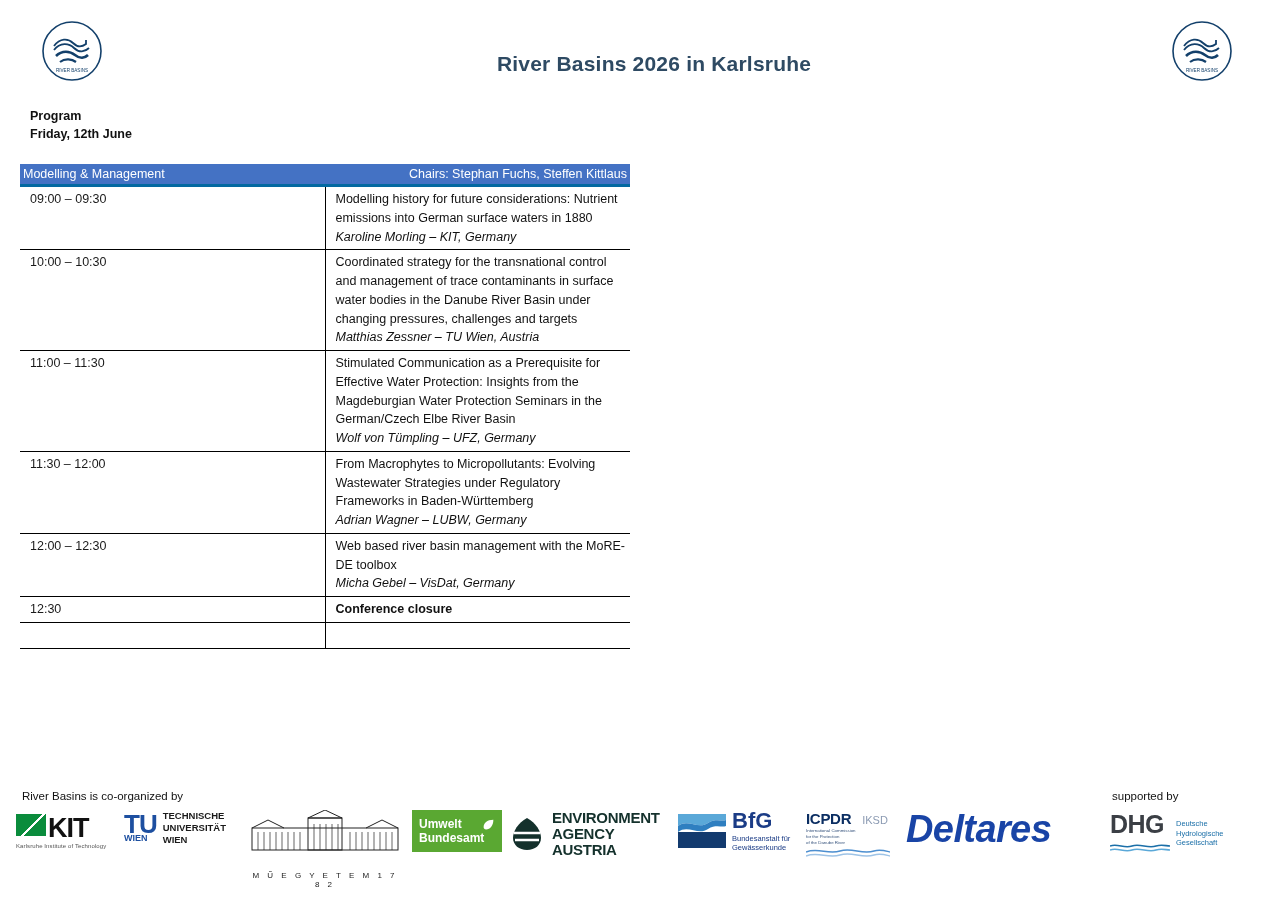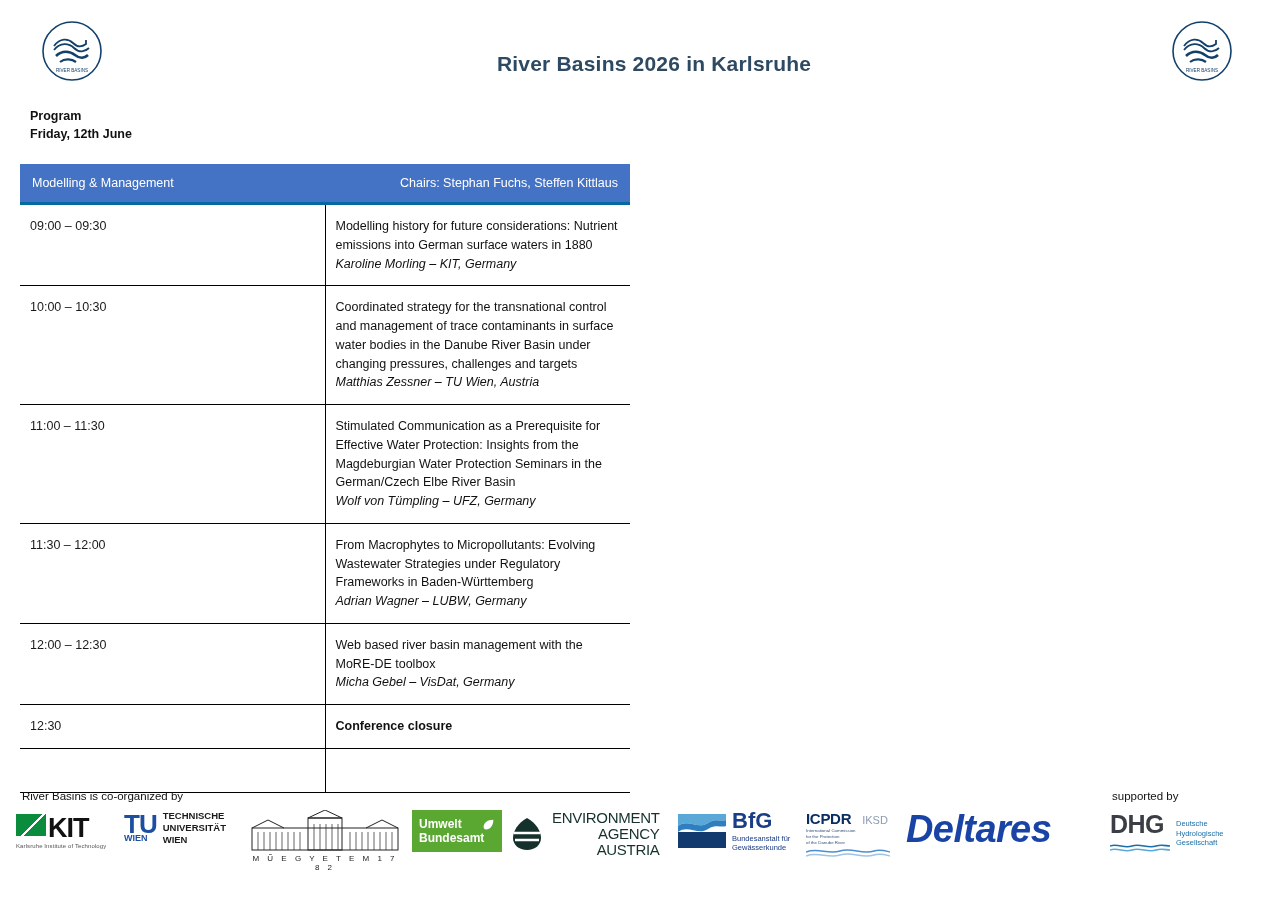--- a/index.html
+++ b/index.html
@@ -62,21 +62,21 @@
     left: 20px;
     width: 610px;
   }
   table.sched {
     border-collapse: collapse;
     width: 610px;
     table-layout: fixed;
   }
   table.sched td {
     vertical-align: top;
-    padding: 12px;
+    padding: 3px;
   }
   .sessionbar td {
     background: #4472c4;
     color: #ffffff;
     font-size: 12.5px;
     padding: 3px 6px 4px 8px;
   }
   .sessionbar .sess-inner {
     display: flex;
     justify-content: space-between;
@@ -192,21 +192,21 @@
   
   .bme { left: 250px; width: 150px; text-align: center; }
   .bme-building {
     height: 42px;
     position: relative;
   }
   .bme-caption {
     font-size: 8px;
     letter-spacing: 3px;
     color: #222;
-    margin-top: 2px;
+    margin-top: 19px;
   }
 
   
   .uba { left: 412px; width: 90px; }
   .uba-box {
     background: #5aa832;
     color: #ffffff;
     font-size: 12px;
     font-weight: bold;
     line-height: 1.2;
@@ -219,25 +219,24 @@
     right: 7px; top: 8px;
     width: 13px; height: 13px;
   }
 
   
   .eaa { left: 510px; width: 160px; display: flex; align-items: center; }
   .eaa-mark { width: 34px; height: 34px; }
   .eaa-words {
     margin-left: 8px;
     font-size: 15px;
-    font-weight: normal;
+    font-weight: bold;
     color: #14312c;
     line-height: 1.05;
     letter-spacing: -0.3px;
-    text-align: right;
   }
 
   
   .bfg { left: 678px; width: 140px; display: flex; align-items: center; }
   .bfg-mark { width: 48px; height: 34px; }
   .bfg-words { margin-left: 6px; }
   .bfg-big { font-size: 22px; font-weight: bold; color: #1b3c86; line-height: 1; }
   .bfg-small { font-size: 7.5px; color: #1b3c86; line-height: 1.2; margin-top: 2px; }
 
   

